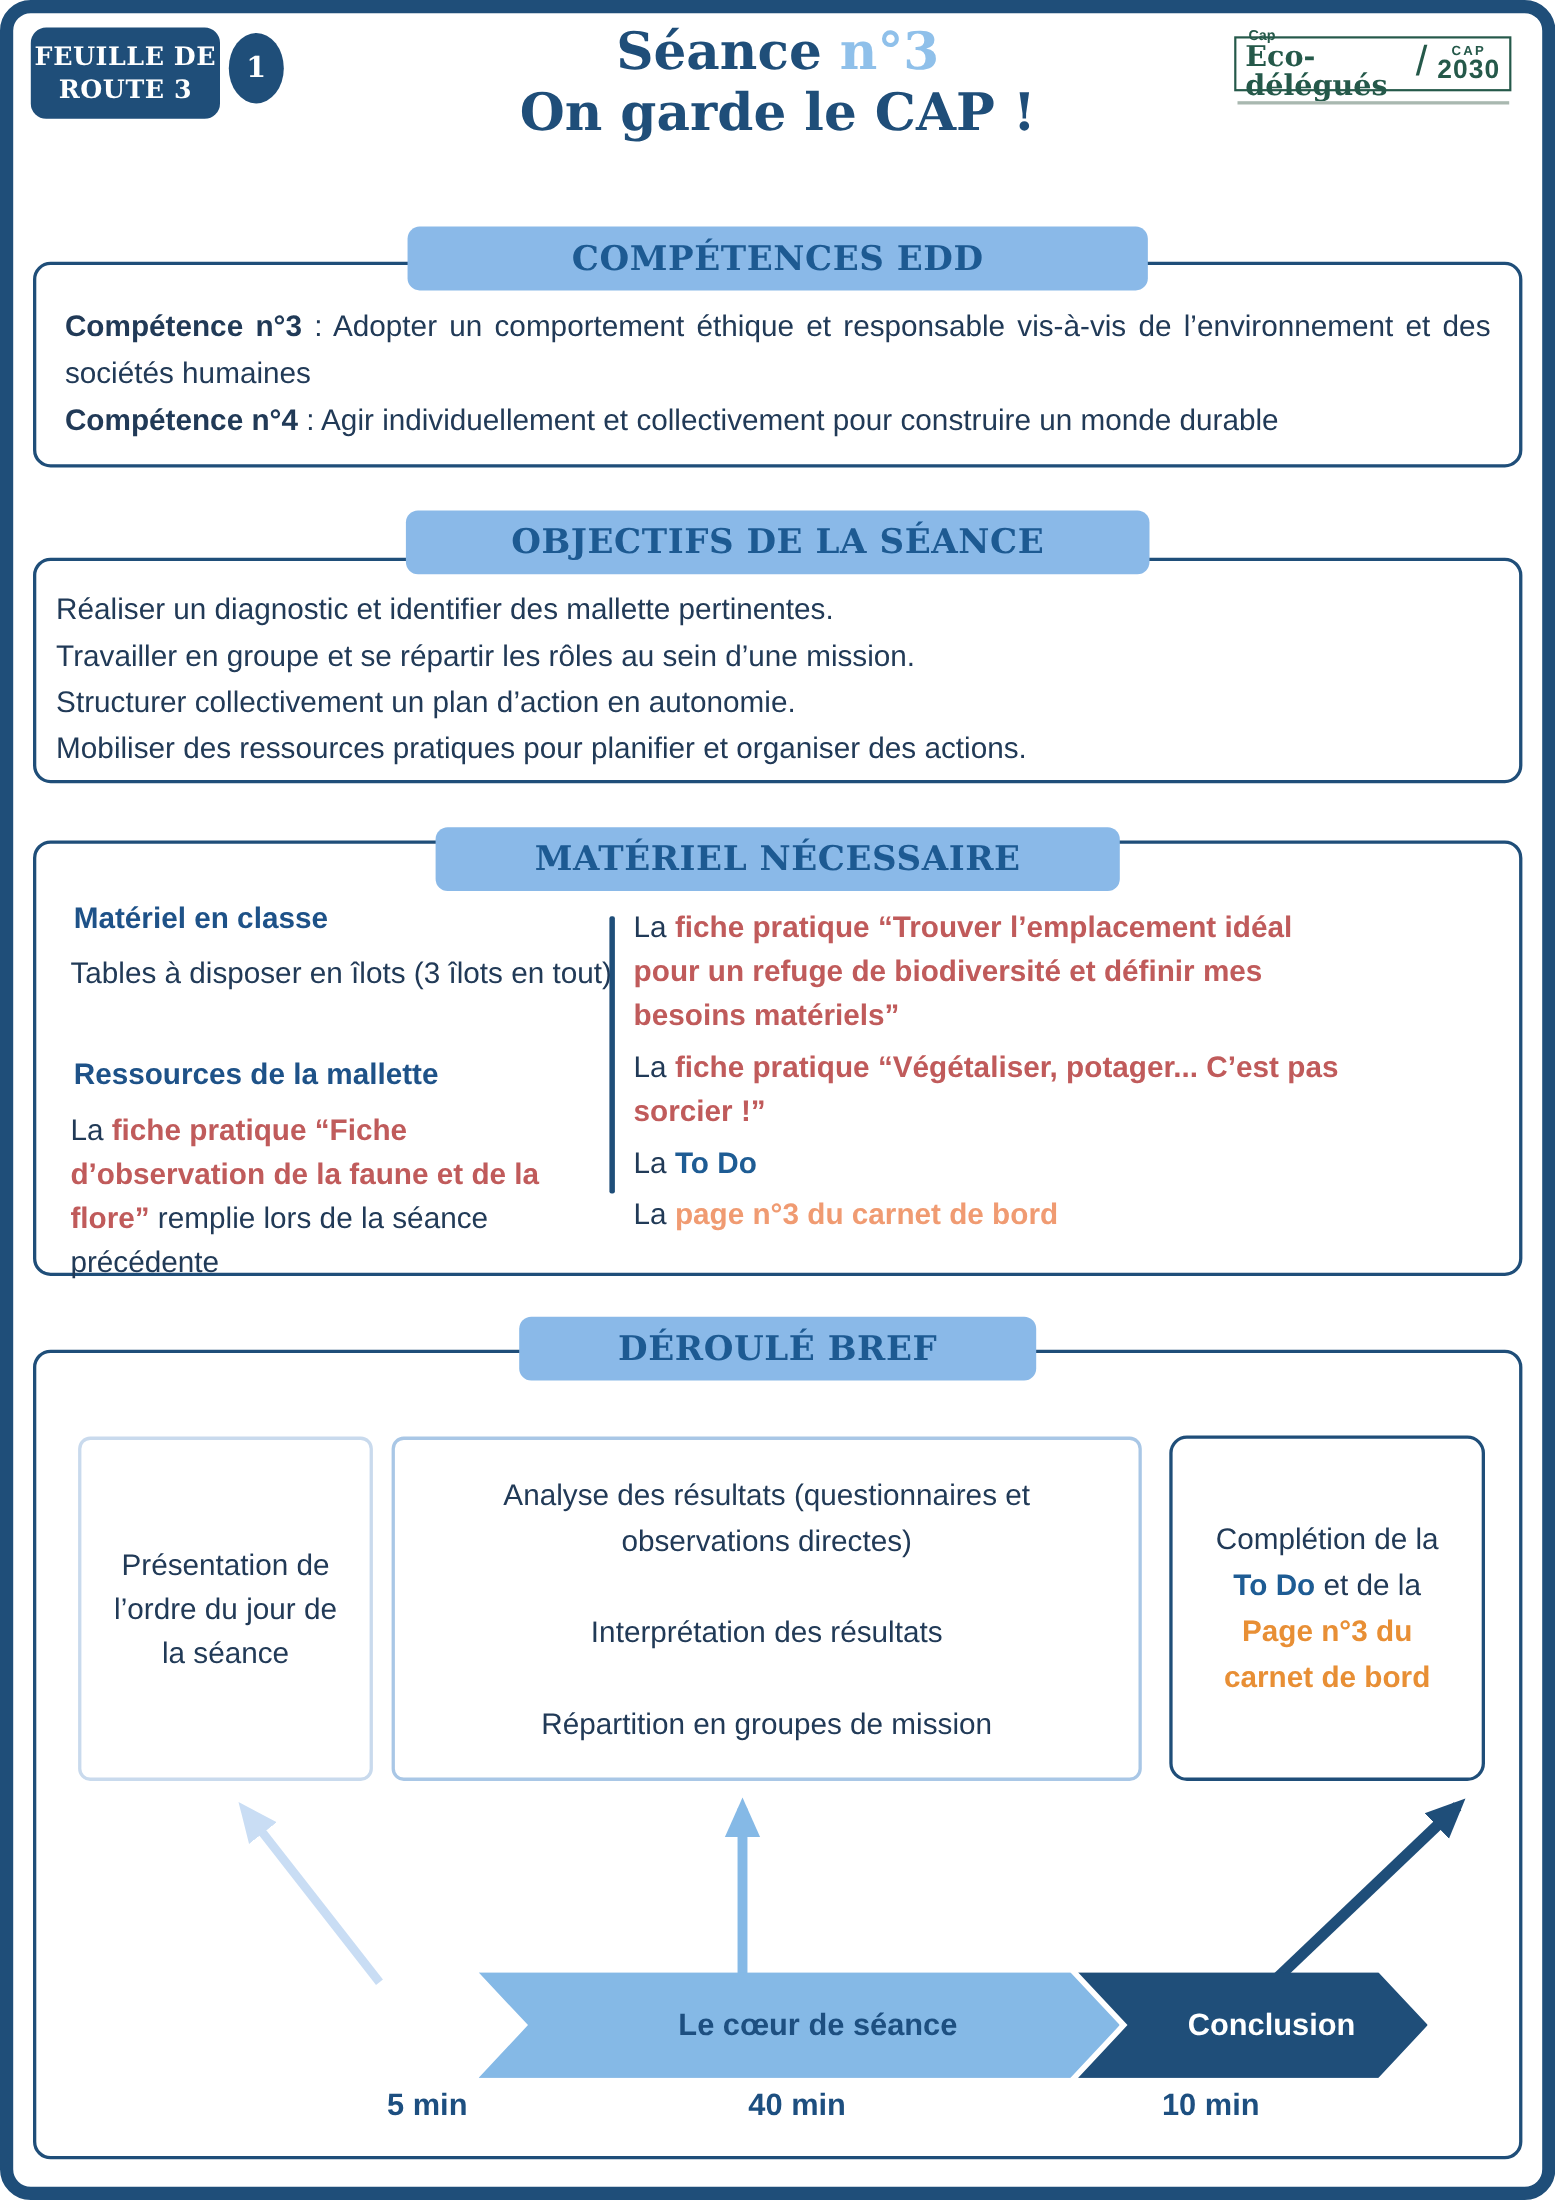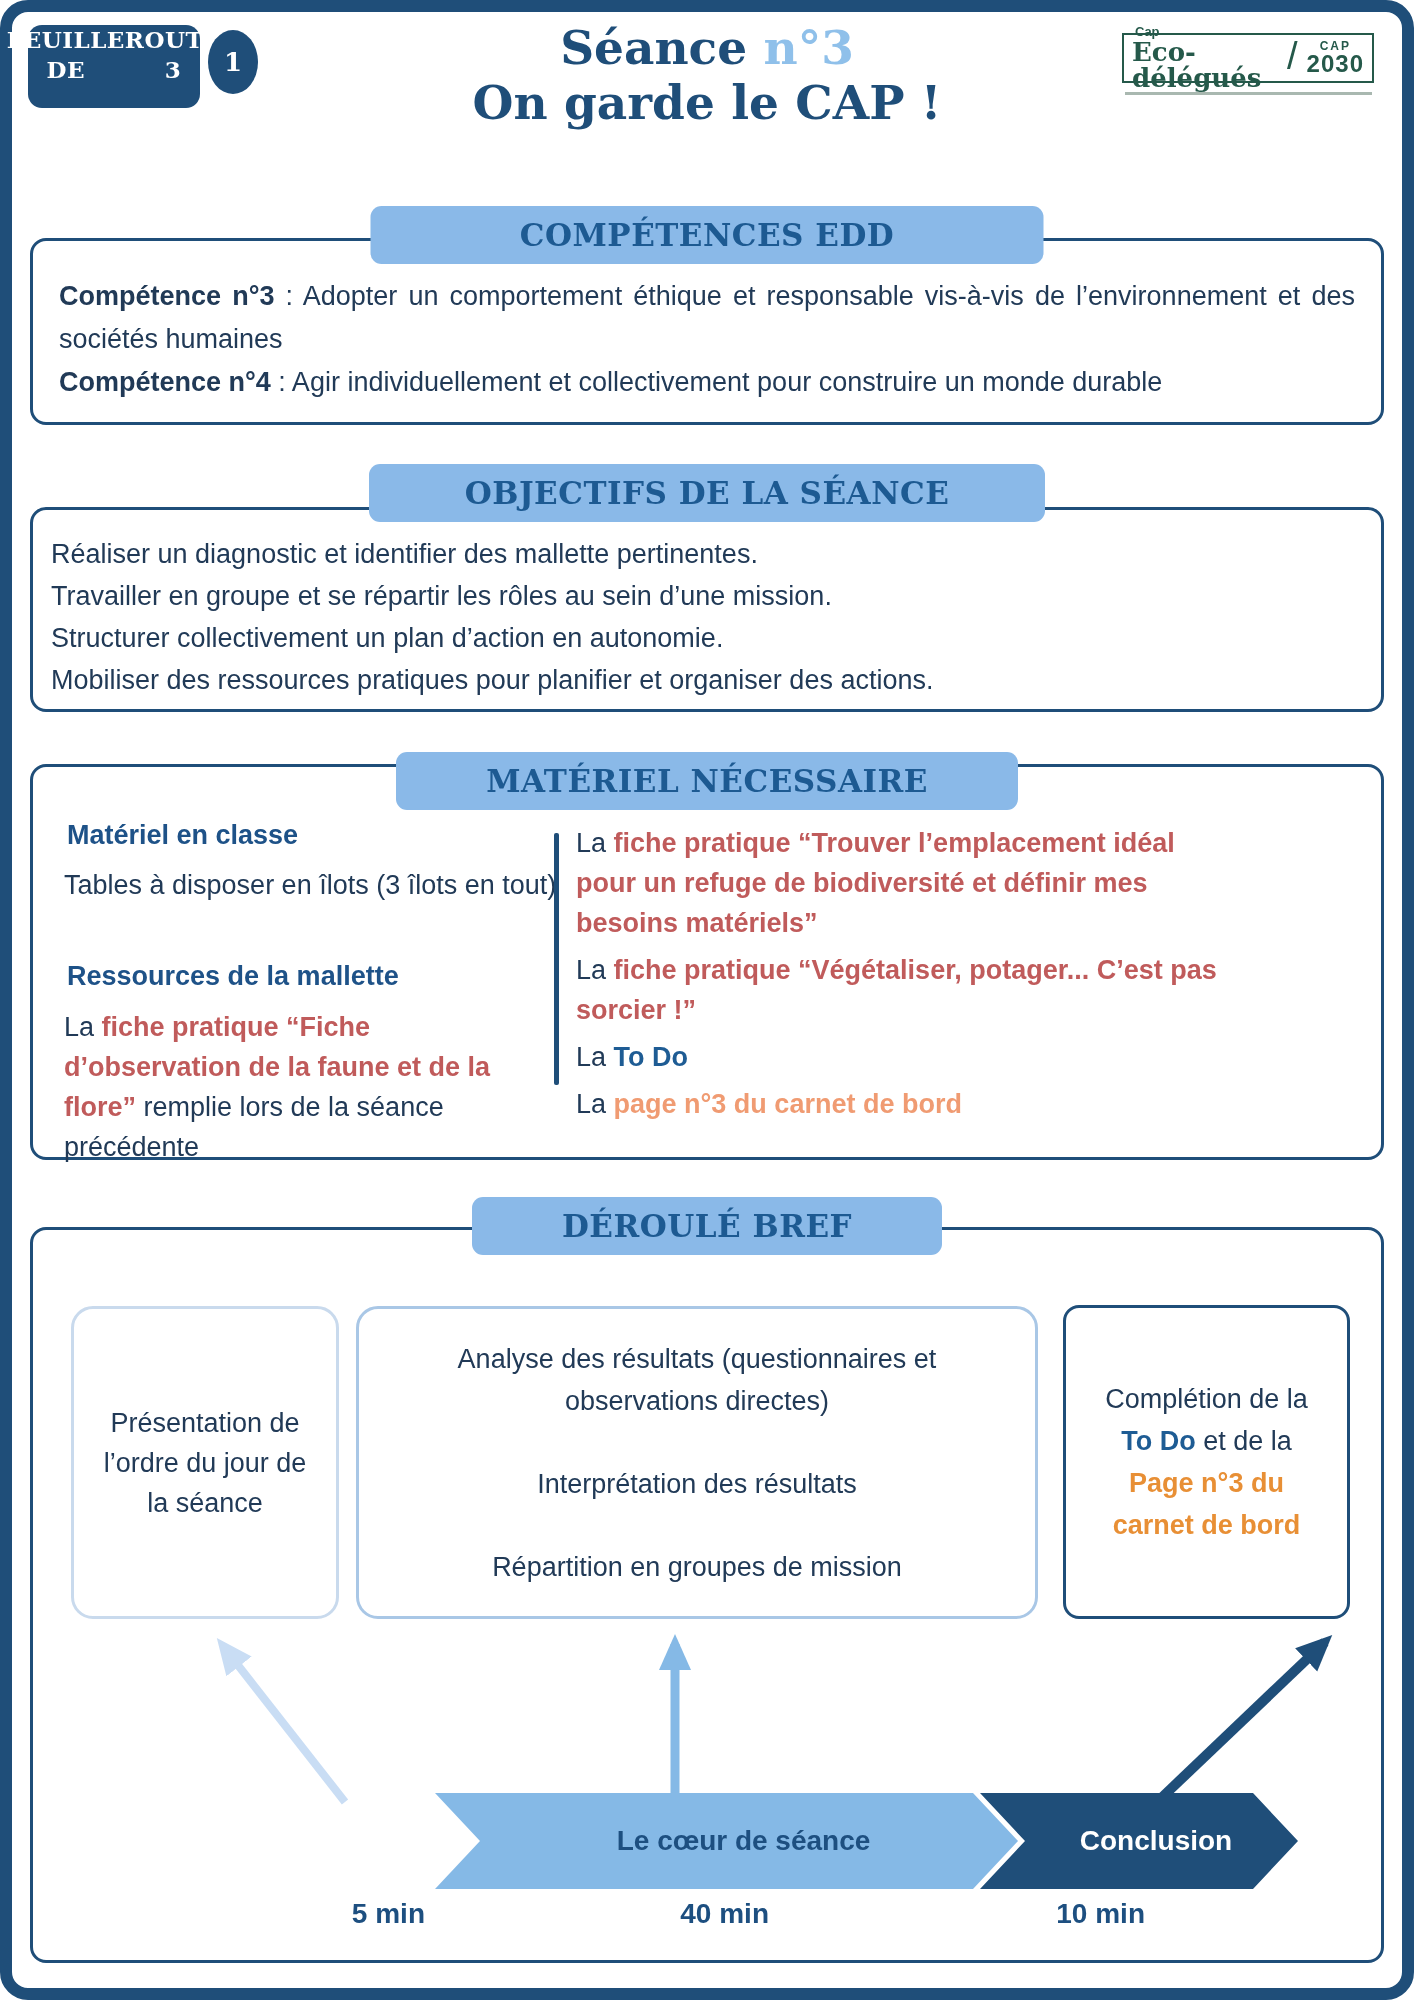--- a/index.html
+++ b/index.html
@@ -23,21 +23,21 @@
   .serif{font-family:"DejaVu Serif","Liberation Serif",serif;font-weight:bold;}
   .frame{
     position:absolute;left:0;top:0;width:1414px;height:2000px;box-sizing:border-box;
     border:12px solid var(--navy);border-radius:28px;pointer-events:none;
   }
   
   .badge{
     position:absolute;left:28px;top:25px;width:172px;height:83px;box-sizing:border-box;
     background:var(--navy);border-radius:14px;color:#fff;text-align:center;
     font-family:"DejaVu Serif","Liberation Serif",serif;font-weight:bold;font-size:23px;
-    line-height:1.3;display:flex;flex-direction:row;justify-content:center;letter-spacing:.5px;
+    line-height:1.3;display:flex;flex-direction:column;justify-content:center;letter-spacing:.5px;
   }
   .page-circle{
     position:absolute;left:208px;top:30px;width:50px;height:64px;background:var(--navy);
     border-radius:50%;color:#fff;display:flex;align-items:center;justify-content:center;
     font-family:"DejaVu Serif","Liberation Serif",serif;font-weight:bold;font-size:26px;
   }
   .title{position:absolute;left:0;right:0;top:20px;text-align:center;line-height:1.18;}
   .title .t1{font-size:47px;color:var(--navy);}
   .title .t1 .accent{color:#8fc0ea;}
   .title .t2{font-size:47px;color:var(--navy);}
@@ -83,21 +83,21 @@
   .hl-salmon{color:var(--salmon);font-weight:bold;}
   .hl-orange{color:var(--orange);font-weight:bold;}
   .hl-todo{color:#1e5c94;font-weight:bold;}
   .divider{left:521px;top:66px;width:5px;height:252px;background:var(--navy);border-radius:2px;}
   .mat-right{left:543px;top:56px;width:648px;font-size:27px;line-height:40px;}
   .mat-right .item{margin-bottom:7px;}
   .p-der{top:1197px;width:470px;}
   .b-der{top:1227px;height:736px;}
   
   .dbox{
-    position:absolute;box-sizing:border-box;border-radius:22px;background:#fff;
+    position:absolute;box-sizing:border-box;border-radius:11px;background:#fff;
     display:flex;align-items:center;justify-content:center;text-align:center;
     font-size:27px;line-height:40px;z-index:2;
   }
   .db1{left:38px;top:76px;width:268px;height:313px;border:3px solid #c9daed;padding:0 26px;}
   .db2{left:323px;top:76px;width:682px;height:313px;border:3px solid #a9c7e6;
        flex-direction:column;gap:41px;line-height:42px;padding:0 58px;}
   .db2 p{margin:0;}
   .db3{left:1030px;top:75px;width:287px;height:314px;border:3px solid var(--navy);
        border-radius:16px;padding:0 26px;line-height:42px;}
   .arrows{position:absolute;left:0;top:0;width:1354px;height:736px;z-index:1;pointer-events:none;}

